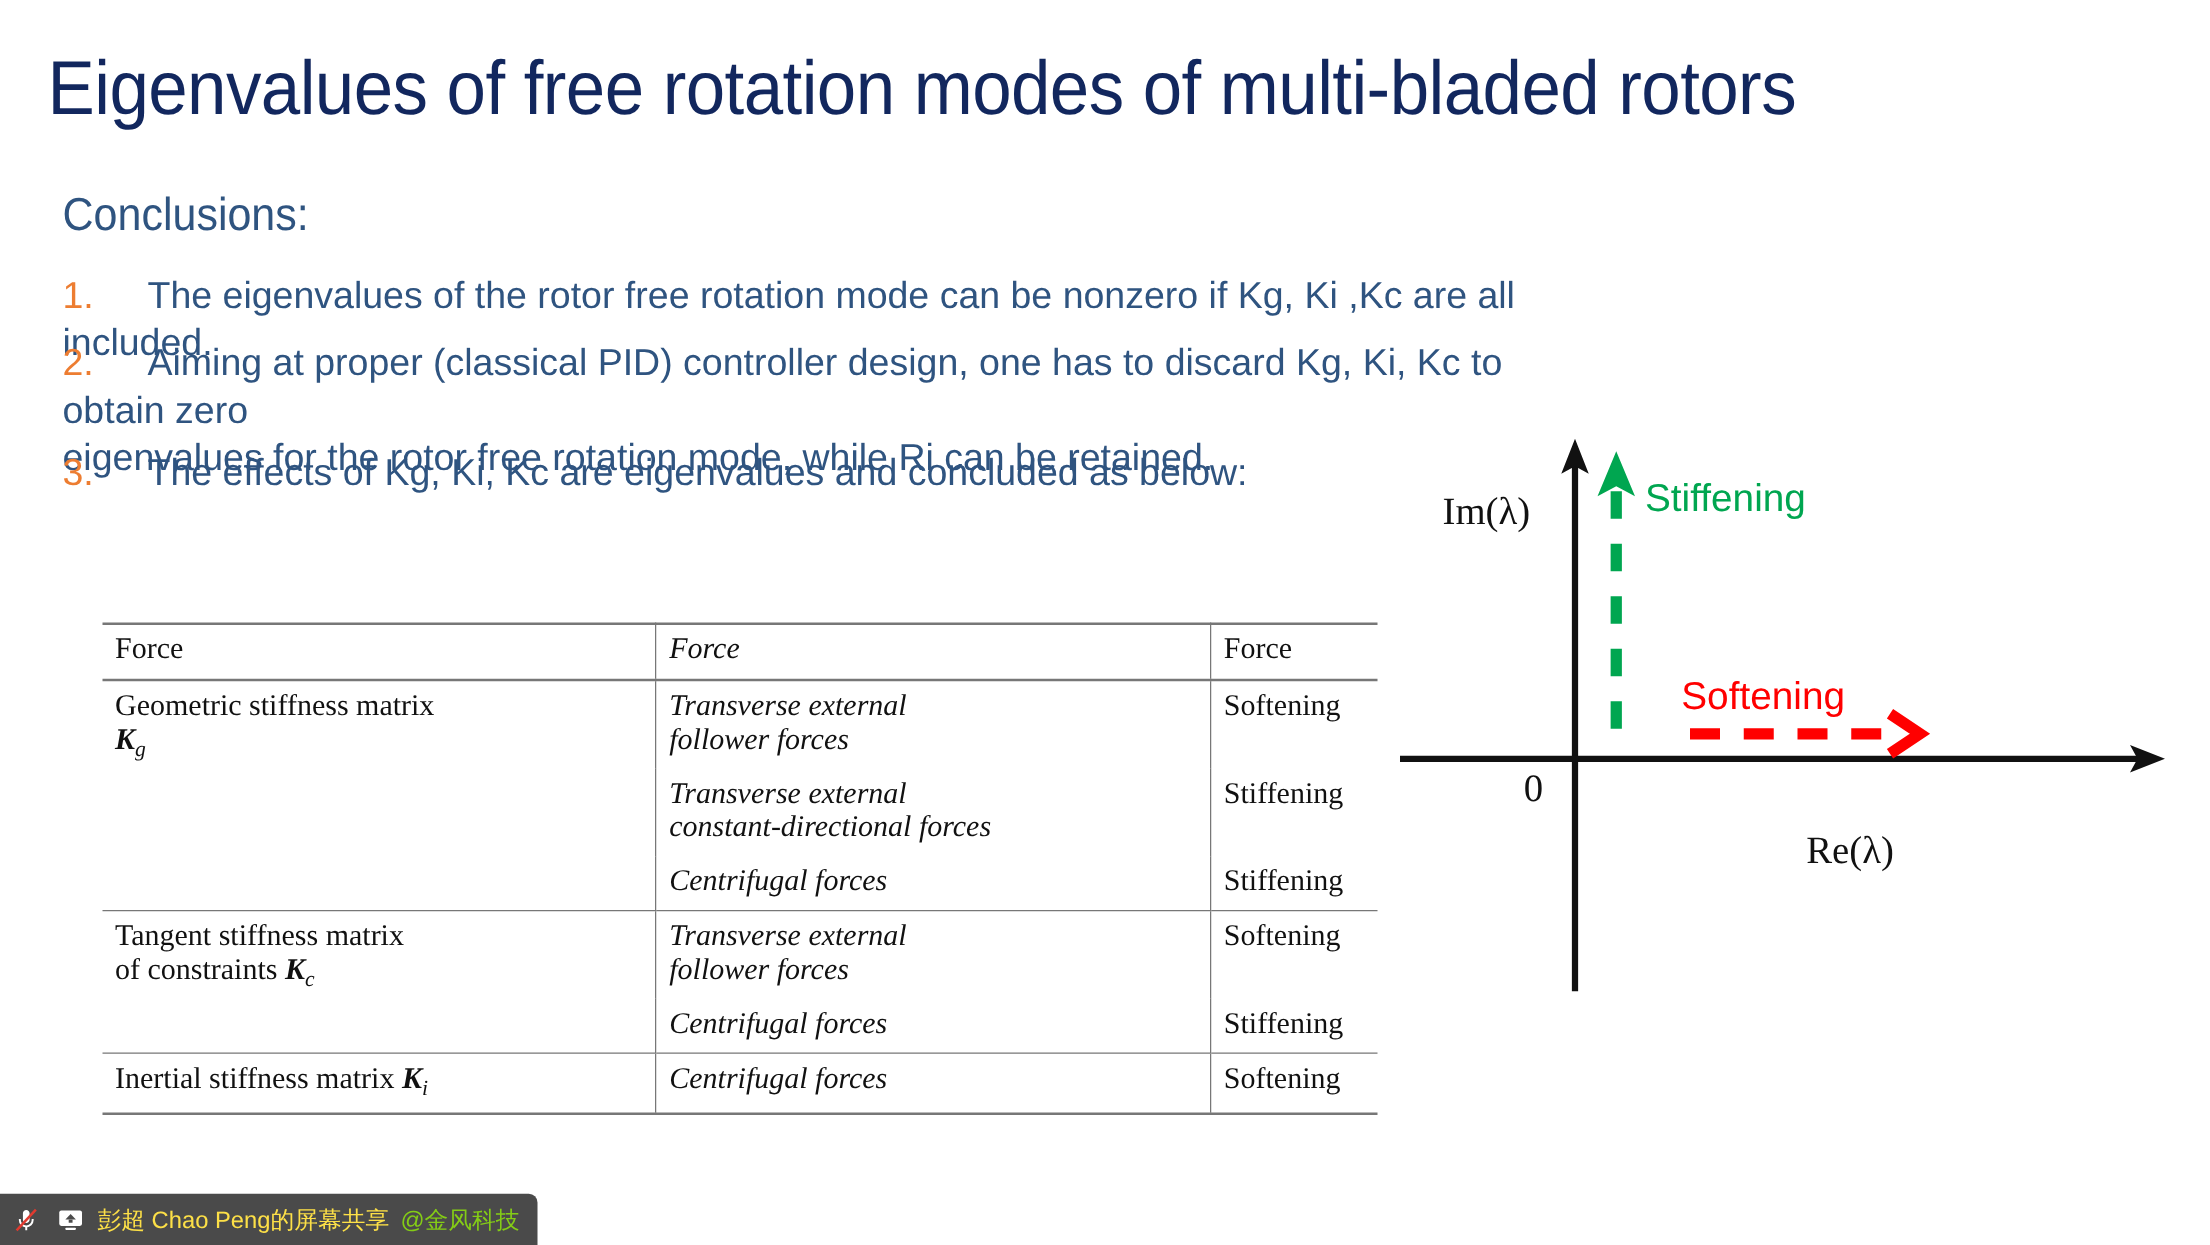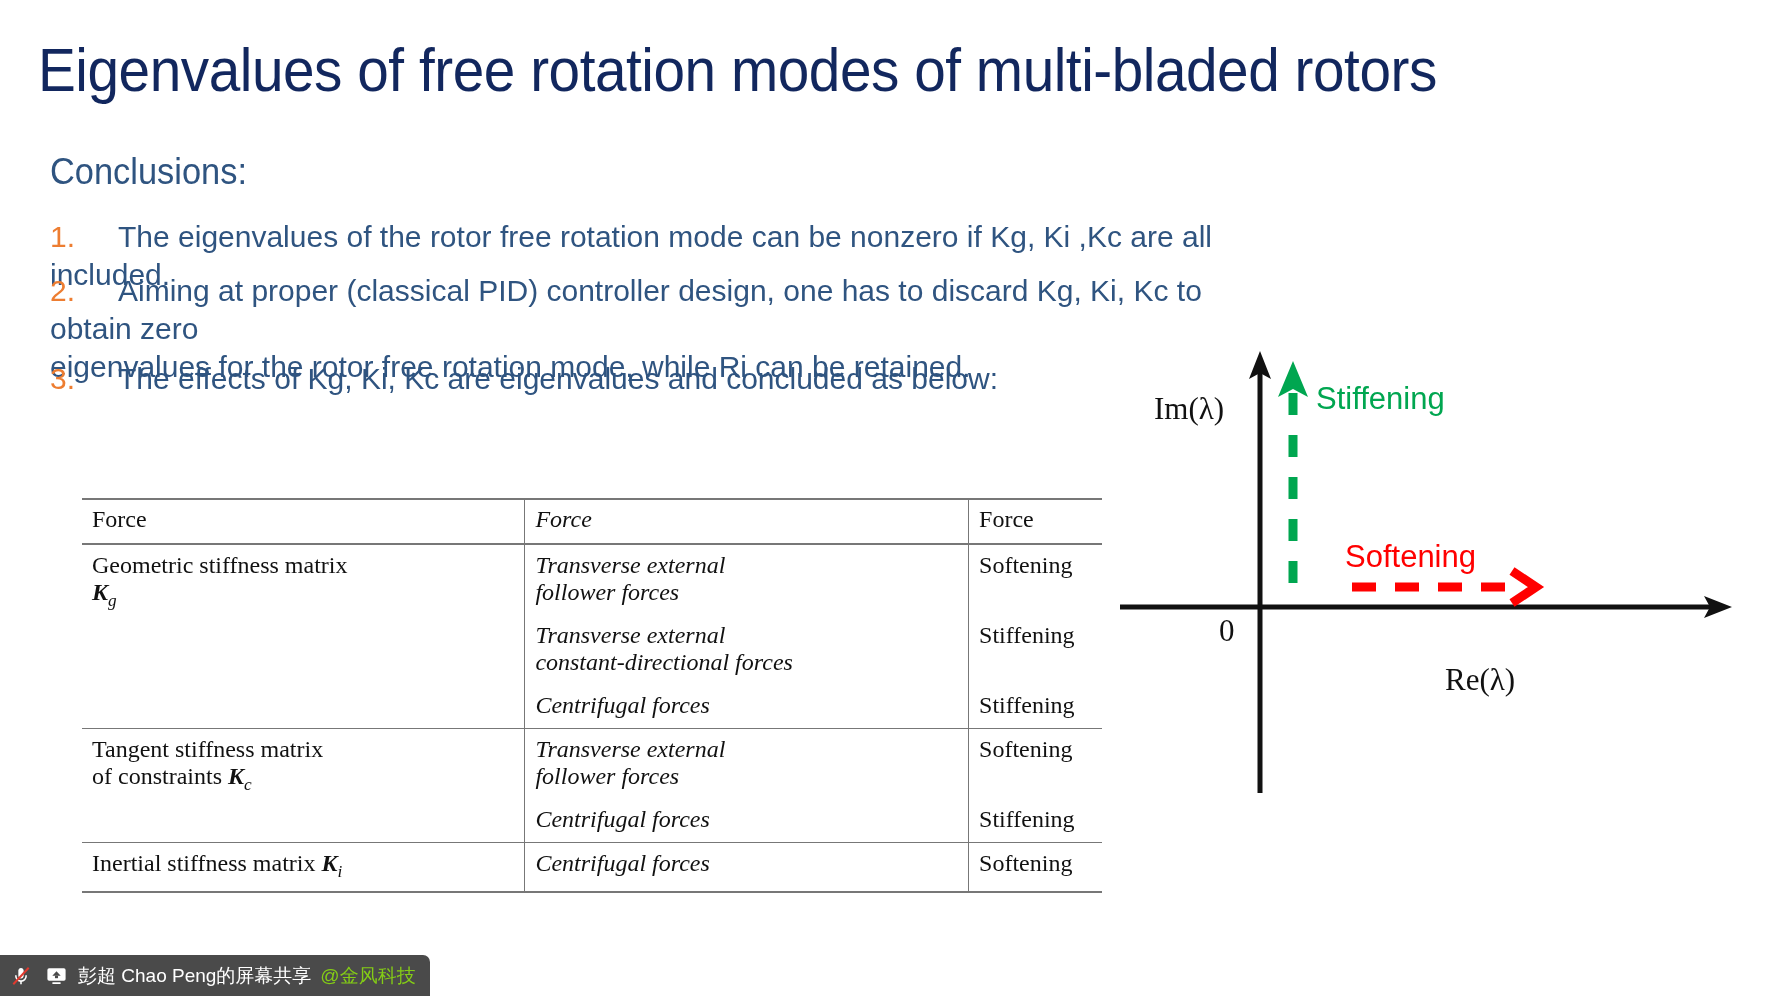--- a/index.html
+++ b/index.html
@@ -166,21 +166,21 @@
     font-family: "Liberation Sans", sans-serif;
     font-size: 19px;
   }
   #share-bar .bar-icon {
     display: inline-flex;
     align-items: center;
     justify-content: center;
     width: 26px;
     height: 26px;
   }
-  #share-user { color: #ffffff; }
+  #share-user { color: #fde047; }
   #share-org  { color: #84cc16; }
 </style>
 </head>
 <body>
 
 <div id="slide-title">Eigenvalues of free rotation modes of multi-bladed rotors</div>
 
 <div id="conclusions-heading">Conclusions:</div>
 
 <div class="list-item" id="list-item-1">

